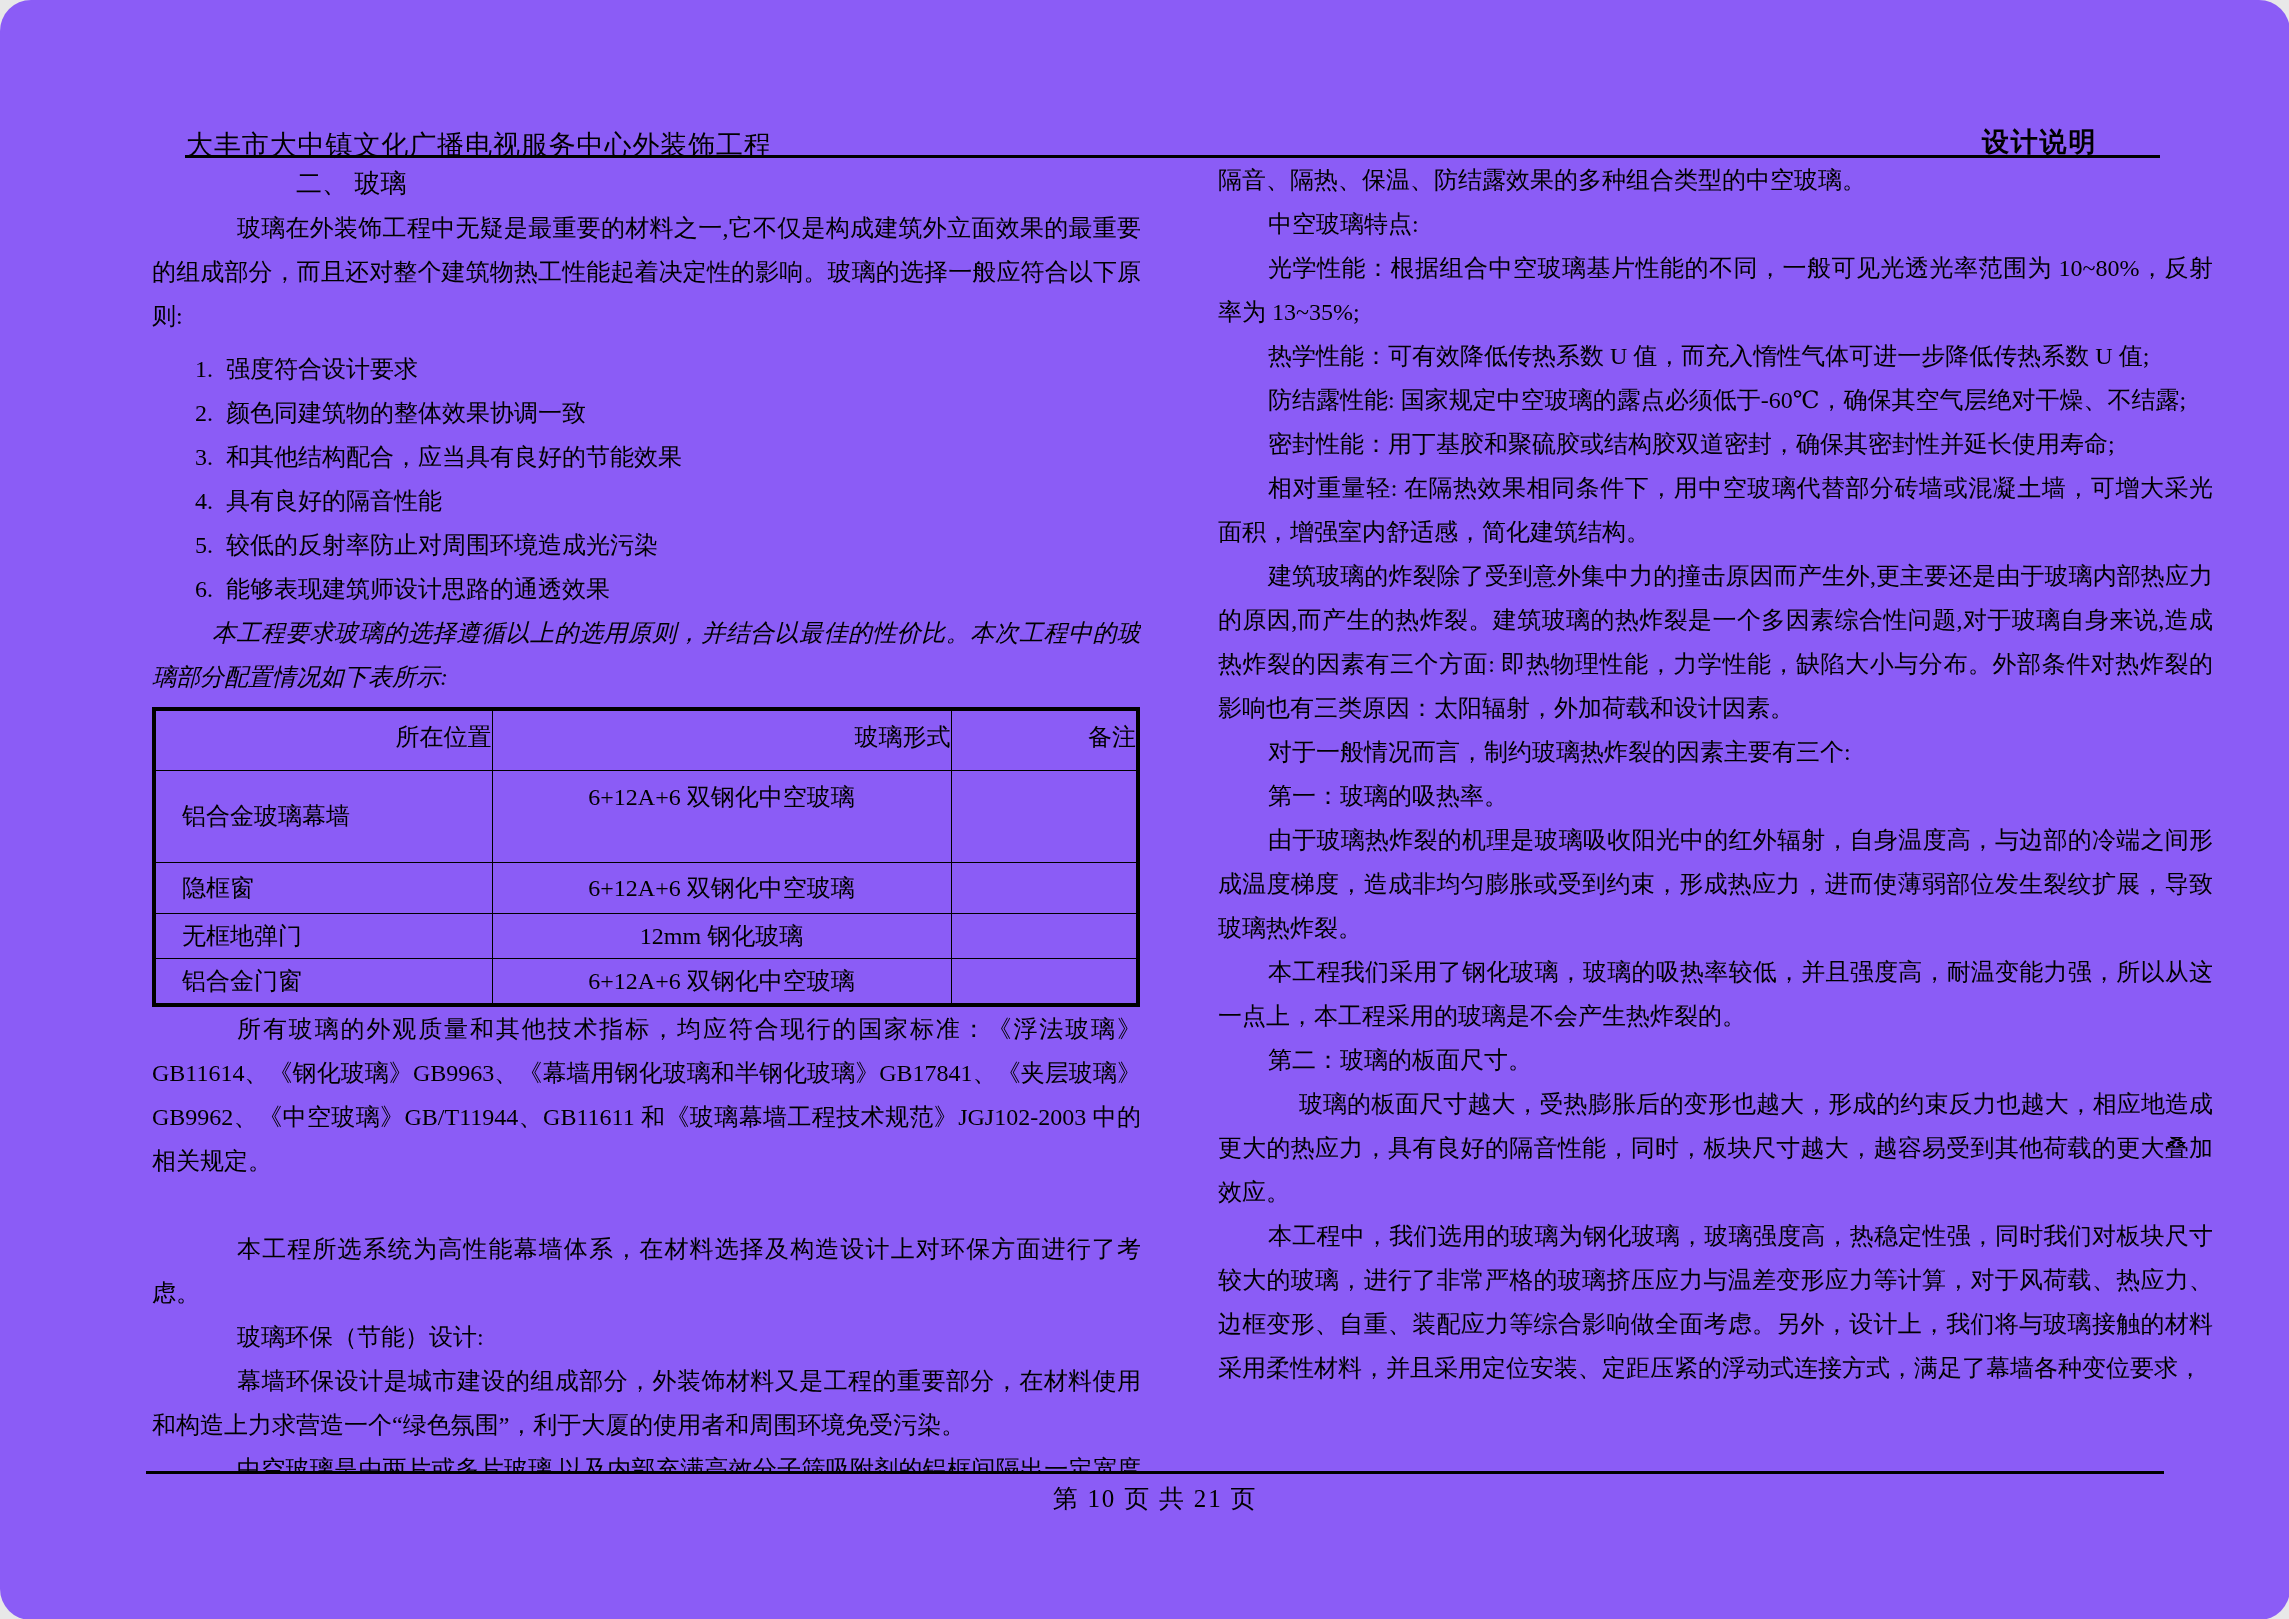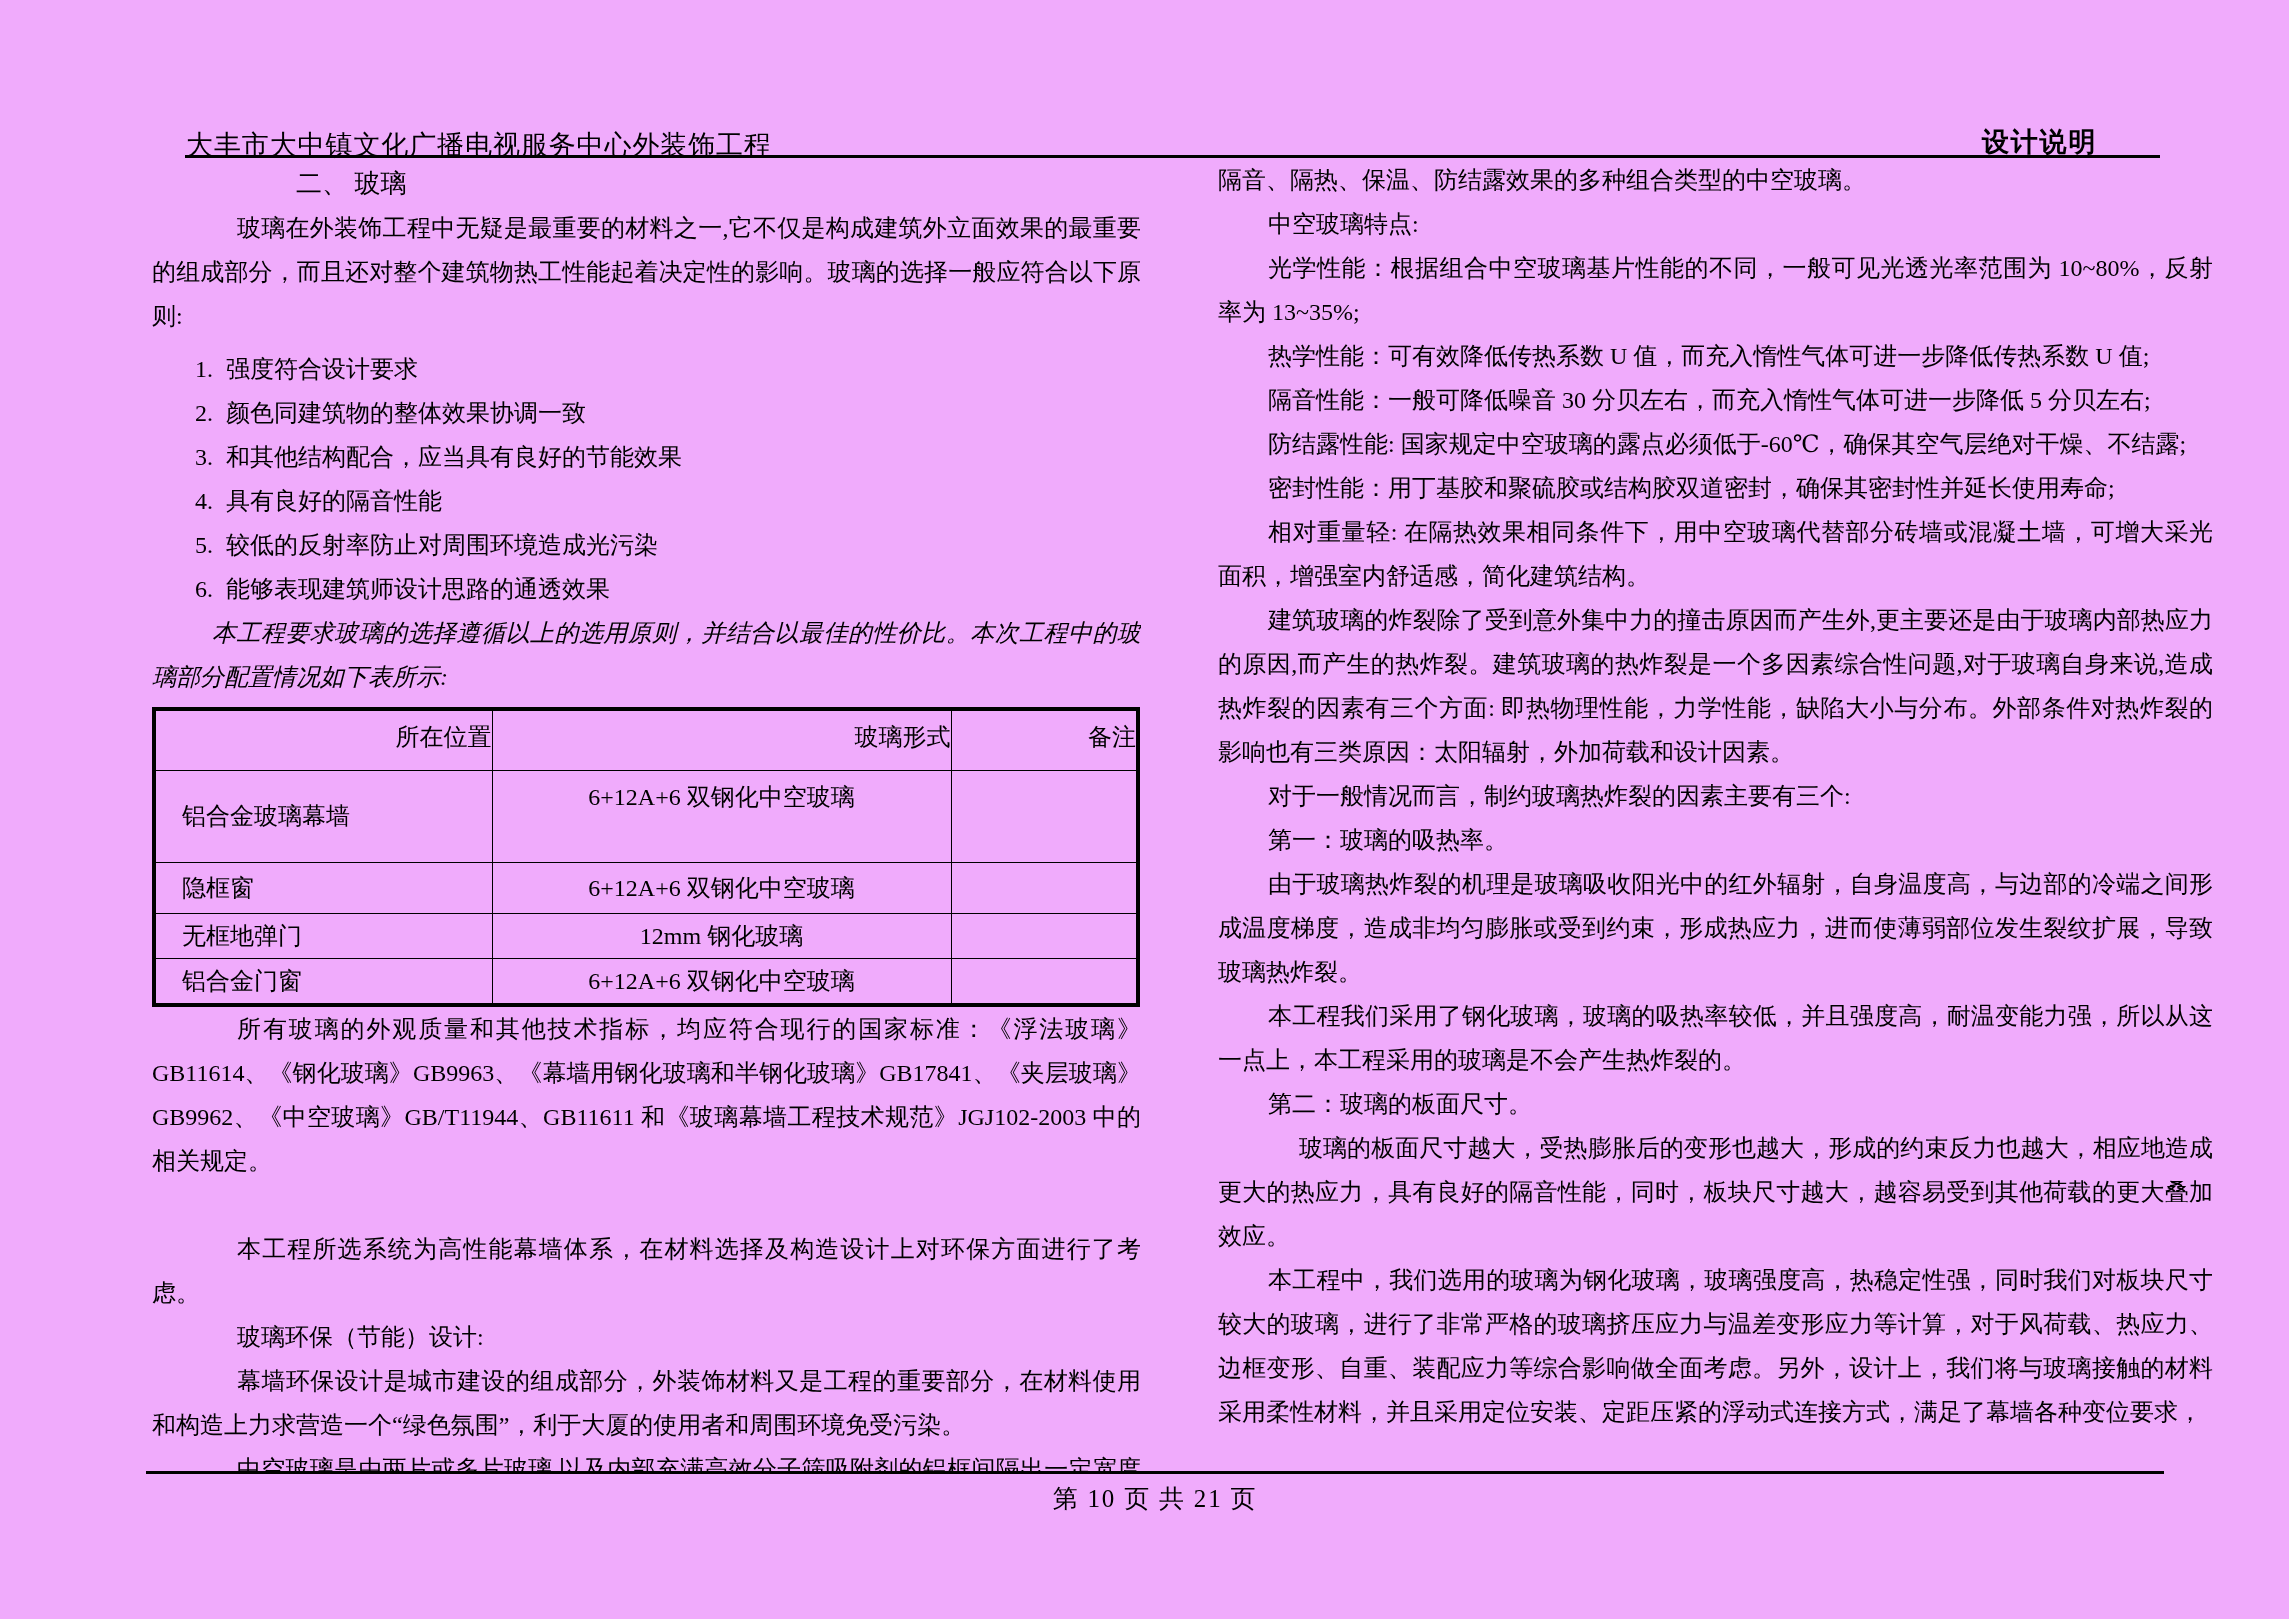--- a/index.html
+++ b/index.html
@@ -1,22 +1,23 @@
 <!DOCTYPE html>
 <html style="font-size:14.8px"><head>
 <meta charset="utf-8">
 <style>
   html, body { margin:0; padding:0; background:#e8e8e8; }
   .page {
     position:relative;
     width:2290px; height:1620px;
-    background:#f0abfc;
+    background:#8b5cf6;
     font-family:"Liberation Serif","DejaVu Serif",serif;
     color:#000;
     overflow:hidden;
+    border-radius:31px;
   }
   
   .header-title{
     position:absolute; left:186px; top:127px;
     font-size:27px; letter-spacing:0.9px; white-space:nowrap;
   }
   .doc-label{
     position:absolute; left:1982px; top:124px;
     font-size:27px; font-weight:bold; letter-spacing:1.8px; white-space:nowrap;
   }
@@ -151,21 +152,20 @@
     <p class="p-ind-l">玻璃环保（节能）设计:</p>
     <p class="p-ind-l">幕墙环保设计是城市建设的组成部分，外装饰材料又是工程的重要部分，在材料使用和构造上力求营造一个“绿色氛围”，利于大厦的使用者和周围环境免受污染。</p>
     <p class="p-ind-l">中空玻璃是由两片或多片玻璃,以及内部充满高效分子筛吸附剂的铝框间隔出一定宽度的空间,铝合金隔框间用丁基胶粘结密封后再用聚硫胶或结构胶密封。随着建筑节能要求的日益提高以及人们对居室环境舒适度的要求越来越高,建筑的窗及幕墙将越来越多地采用具有良好</p>
   </div>
 
   <div class="col col-right">
     <p class="p-cont">隔音、隔热、保温、防结露效果的多种组合类型的中空玻璃。</p>
     <p class="p-ind-r">中空玻璃特点:</p>
     <p class="p-ind-r">光学性能：根据组合中空玻璃基片性能的不同，一般可见光透光率范围为 10~80%，反射率为 13~35%;</p>
     <p class="p-ind-r">热学性能：可有效降低传热系数 U 值，而充入惰性气体可进一步降低传热系数 U 值;</p>
-    <p class="p-ind-r">隔音性能：一般可降低噪音 30 分贝左右，而充入惰性气体可进一步降低 5 分贝左右;</p>
     <p class="p-ind-r">防结露性能: 国家规定中空玻璃的露点必须低于-60℃，确保其空气层绝对干燥、不结露;</p>
     <p class="p-ind-r">密封性能：用丁基胶和聚硫胶或结构胶双道密封，确保其密封性并延长使用寿命;</p>
     <p class="p-ind-r">相对重量轻: 在隔热效果相同条件下，用中空玻璃代替部分砖墙或混凝土墙，可增大采光面积，增强室内舒适感，简化建筑结构。</p>
     <p class="p-ind-r">建筑玻璃的炸裂除了受到意外集中力的撞击原因而产生外,更主要还是由于玻璃内部热应力的原因,而产生的热炸裂。建筑玻璃的热炸裂是一个多因素综合性问题,对于玻璃自身来说,造成热炸裂的因素有三个方面: 即热物理性能，力学性能，缺陷大小与分布。外部条件对热炸裂的影响也有三类原因：太阳辐射，外加荷载和设计因素。</p>
     <p class="p-ind-r">对于一般情况而言，制约玻璃热炸裂的因素主要有三个:</p>
     <p class="p-ind-r">第一：玻璃的吸热率。</p>
     <p class="p-ind-r">由于玻璃热炸裂的机理是玻璃吸收阳光中的红外辐射，自身温度高，与边部的冷端之间形成温度梯度，造成非均匀膨胀或受到约束，形成热应力，进而使薄弱部位发生裂纹扩展，导致玻璃热炸裂。</p>
     <p class="p-ind-r">本工程我们采用了钢化玻璃，玻璃的吸热率较低，并且强度高，耐温变能力强，所以从这一点上，本工程采用的玻璃是不会产生热炸裂的。</p>
     <p class="p-ind-r">第二：玻璃的板面尺寸。</p>
     <p class="p-deep">玻璃的板面尺寸越大，受热膨胀后的变形也越大，形成的约束反力也越大，相应地造成更大的热应力，具有良好的隔音性能，同时，板块尺寸越大，越容易受到其他荷载的更大叠加效应。</p>

